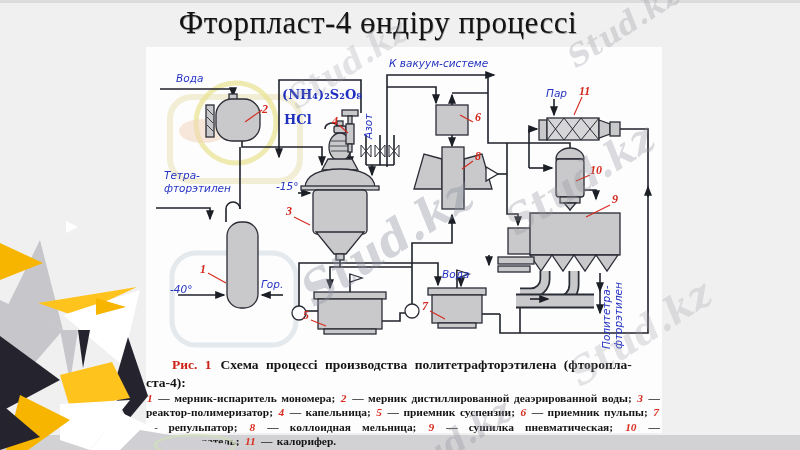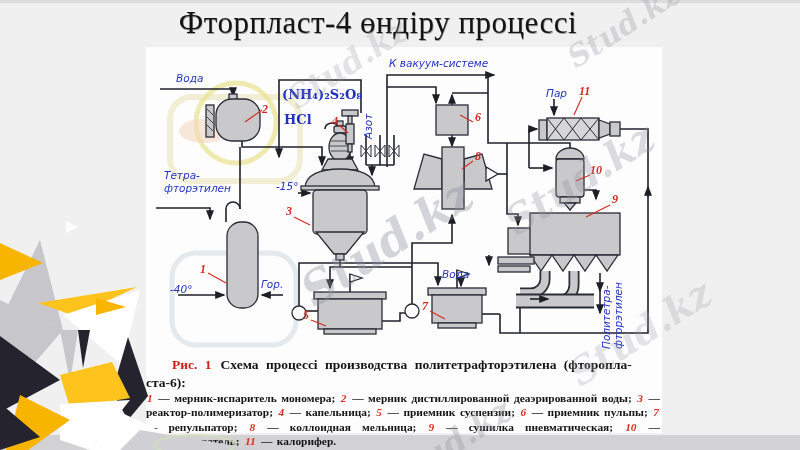--- a/index.html
+++ b/index.html
@@ -237,21 +237,21 @@
       <text class="num" x="327" y="74">6</text>
       <text class="num" x="274" y="263">7</text>
       <text class="num" x="327" y="113">8</text>
       <text class="num" x="464" y="156">9</text>
       <text class="num" x="442" y="127">10</text>
       <text class="num" x="431" y="48">11</text>
     </g>
   </svg>
 
   <div class="caption">
-    <p class="cap-head"><span class="fig-label">Рис. 1</span><span>Схема процессі производства политетрафторэтилена (фторопла-</span><br><span>ста-6):</span></p>
+    <p class="cap-head"><span class="fig-label">Рис. 1</span><span>Схема процессі производства политетрафторэтилена (фторопла-</span><br><span>ста-4):</span></p>
     <p class="cap-legend"><span><i class="lg-num">1</i> — мерник-испаритель мономера; </span><span><i class="lg-num">2</i> — мерник дистиллированной деаэрированной воды; </span><span><i class="lg-num">3</i> — реактор-полимеризатор; </span><span><i class="lg-num">4</i> — капельница; </span><span><i class="lg-num">5</i> — приемник суспензии; </span><span><i class="lg-num">6</i> — приемник пульпы; </span><span><i class="lg-num">7</i> — репульпатор; </span><span><i class="lg-num">8</i> — коллоидная мельница; </span><span><i class="lg-num">9</i> — сушилка пневматическая; </span><span><i class="lg-num">10</i> — вымораживатель; </span><span><i class="lg-num">11</i> — калорифер.</span></p>
   </div>
 
   <svg class="decor" width="270" height="235" viewBox="0 0 270 235">
     <polygon points="40,25 63,115 8,90" fill="#c7c7cb"></polygon>
     <polygon points="0,85 63,115 0,188" fill="#c7c7cb"></polygon>
     <polygon points="0,28 43,48 0,65" fill="#f7b500"></polygon>
     <polygon points="0,121 60,165 0,197" fill="#25232e"></polygon>
     <polygon points="38,88 137,72 75,101" fill="#ffc31e"></polygon>
     <polygon points="63,100 140,75 122,150" fill="#ffffff"></polygon>

